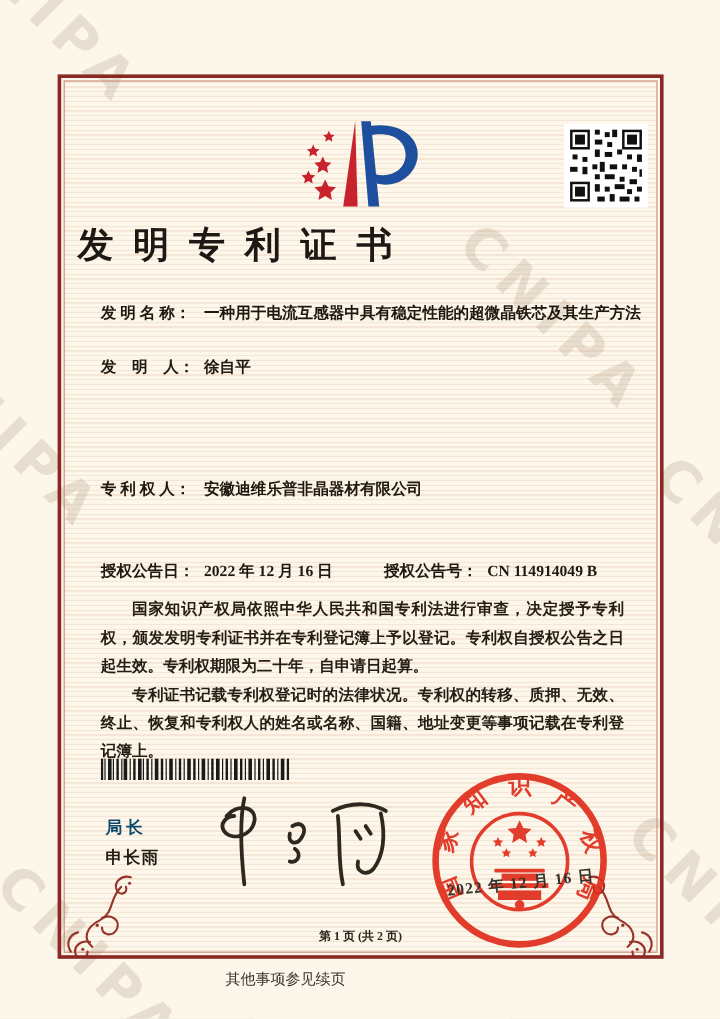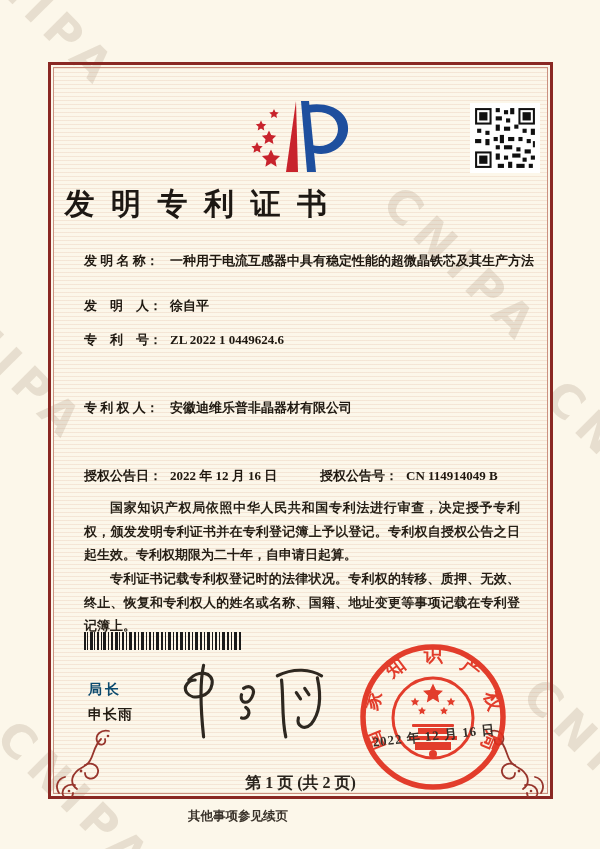--- a/index.html
+++ b/index.html
@@ -43,22 +43,22 @@
   .paras p{margin:0;text-indent:2em;}
   .barcode{position:absolute;left:84px;top:632px;width:157px;height:18px;}
   .dir-title{position:absolute;left:88px;top:681px;font-size:14px;font-weight:700;letter-spacing:3px;color:#0c4a6e;}
   .dir-name{position:absolute;left:88px;top:706px;font-size:14px;font-weight:700;letter-spacing:1px;color:#241d14;}
   .signature{position:absolute;left:172px;top:652px;width:158px;height:96px;}
   .seal{position:absolute;left:358px;top:642px;width:150px;height:150px;opacity:0.93;}
   .seal-date{
     position:absolute;left:356px;top:727px;width:156px;text-align:center;
     transform:rotate(-6deg);font-size:13px;font-weight:700;letter-spacing:1px;color:#35302a;
   }
-  .pagenum{position:absolute;left:48px;width:505px;top:773px;text-align:center;font-size:16px;font-weight:600;color:#2a241d;}
-  .footnote{position:absolute;left:0;width:476px;top:808px;text-align:center;font-size:12.5px;font-weight:700;color:#3a332b;}
+  .pagenum{position:absolute;left:48px;width:505px;top:773px;text-align:center;font-size:10px;font-weight:600;color:#2a241d;}
+  .footnote{position:absolute;left:0;width:476px;top:808px;text-align:center;font-size:12.5px;font-weight:400;color:#3a332b;}
   .orn{position:absolute;width:62px;height:70px;}
   .orn-l{left:51px;top:727px;}
   .orn-r{left:487px;top:727px;transform:scaleX(-1);}
 </style>
 </head>
 <body>
 
 <div class="page">
 
   <div class="wm" style="left:-60px;top:-18px;">CNIPA</div>
@@ -174,23 +174,20 @@
     </g>
   </svg>
 
   <div class="title">发明专利证书</div>
 
   <div class="frow" style="top:297px;">
     <span class="flabel">发　明　人：</span><span>徐自平</span>
   </div>
   <div class="frow" style="top:252px;">
     <span class="flabel">发 明 名 称：</span><span>一种用于电流互感器中具有稳定性能的超微晶铁芯及其生产方法</span>
-  </div>
-  <div class="frow" style="top:331px;">
-    <span class="flabel">专　利　号：</span><span>ZL 2022 1 0449624.6</span>
   </div>
   <div class="frow" style="top:399px;">
     <span class="flabel">专 利 权 人：</span><span>安徽迪维乐普非晶器材有限公司</span>
   </div>
   <div class="frow" style="top:467px;">
     <span class="flabel">授权公告日：</span><span class="fval-grant">2022 年 12 月 16 日</span><span class="flabel">授权公告号：</span><span>CN 114914049 B</span>
   </div>
 
   <div class="paras">
     <p>国家知识产权局依照中华人民共和国专利法进行审查，决定授予专利权，颁发发明专利证书并在专利登记簿上予以登记。专利权自授权公告之日起生效。专利权期限为二十年，自申请日起算。</p>

